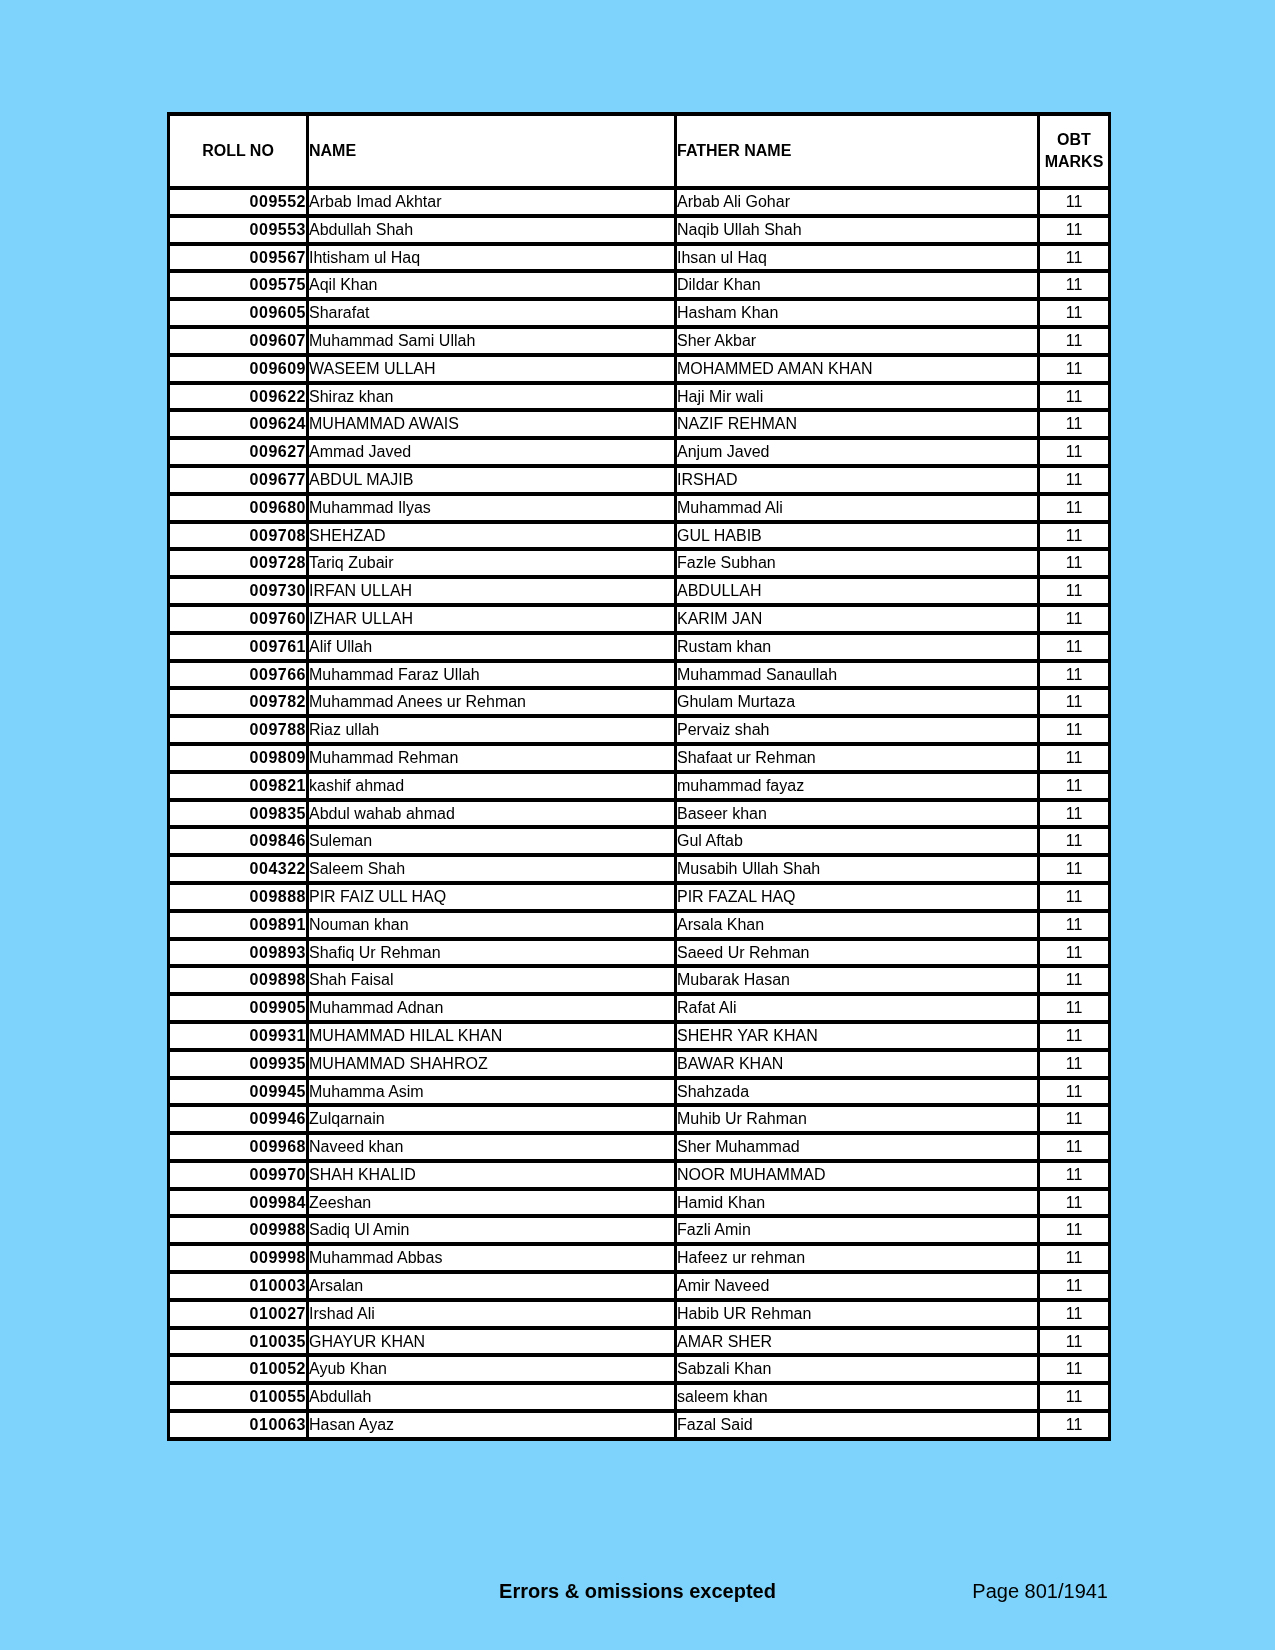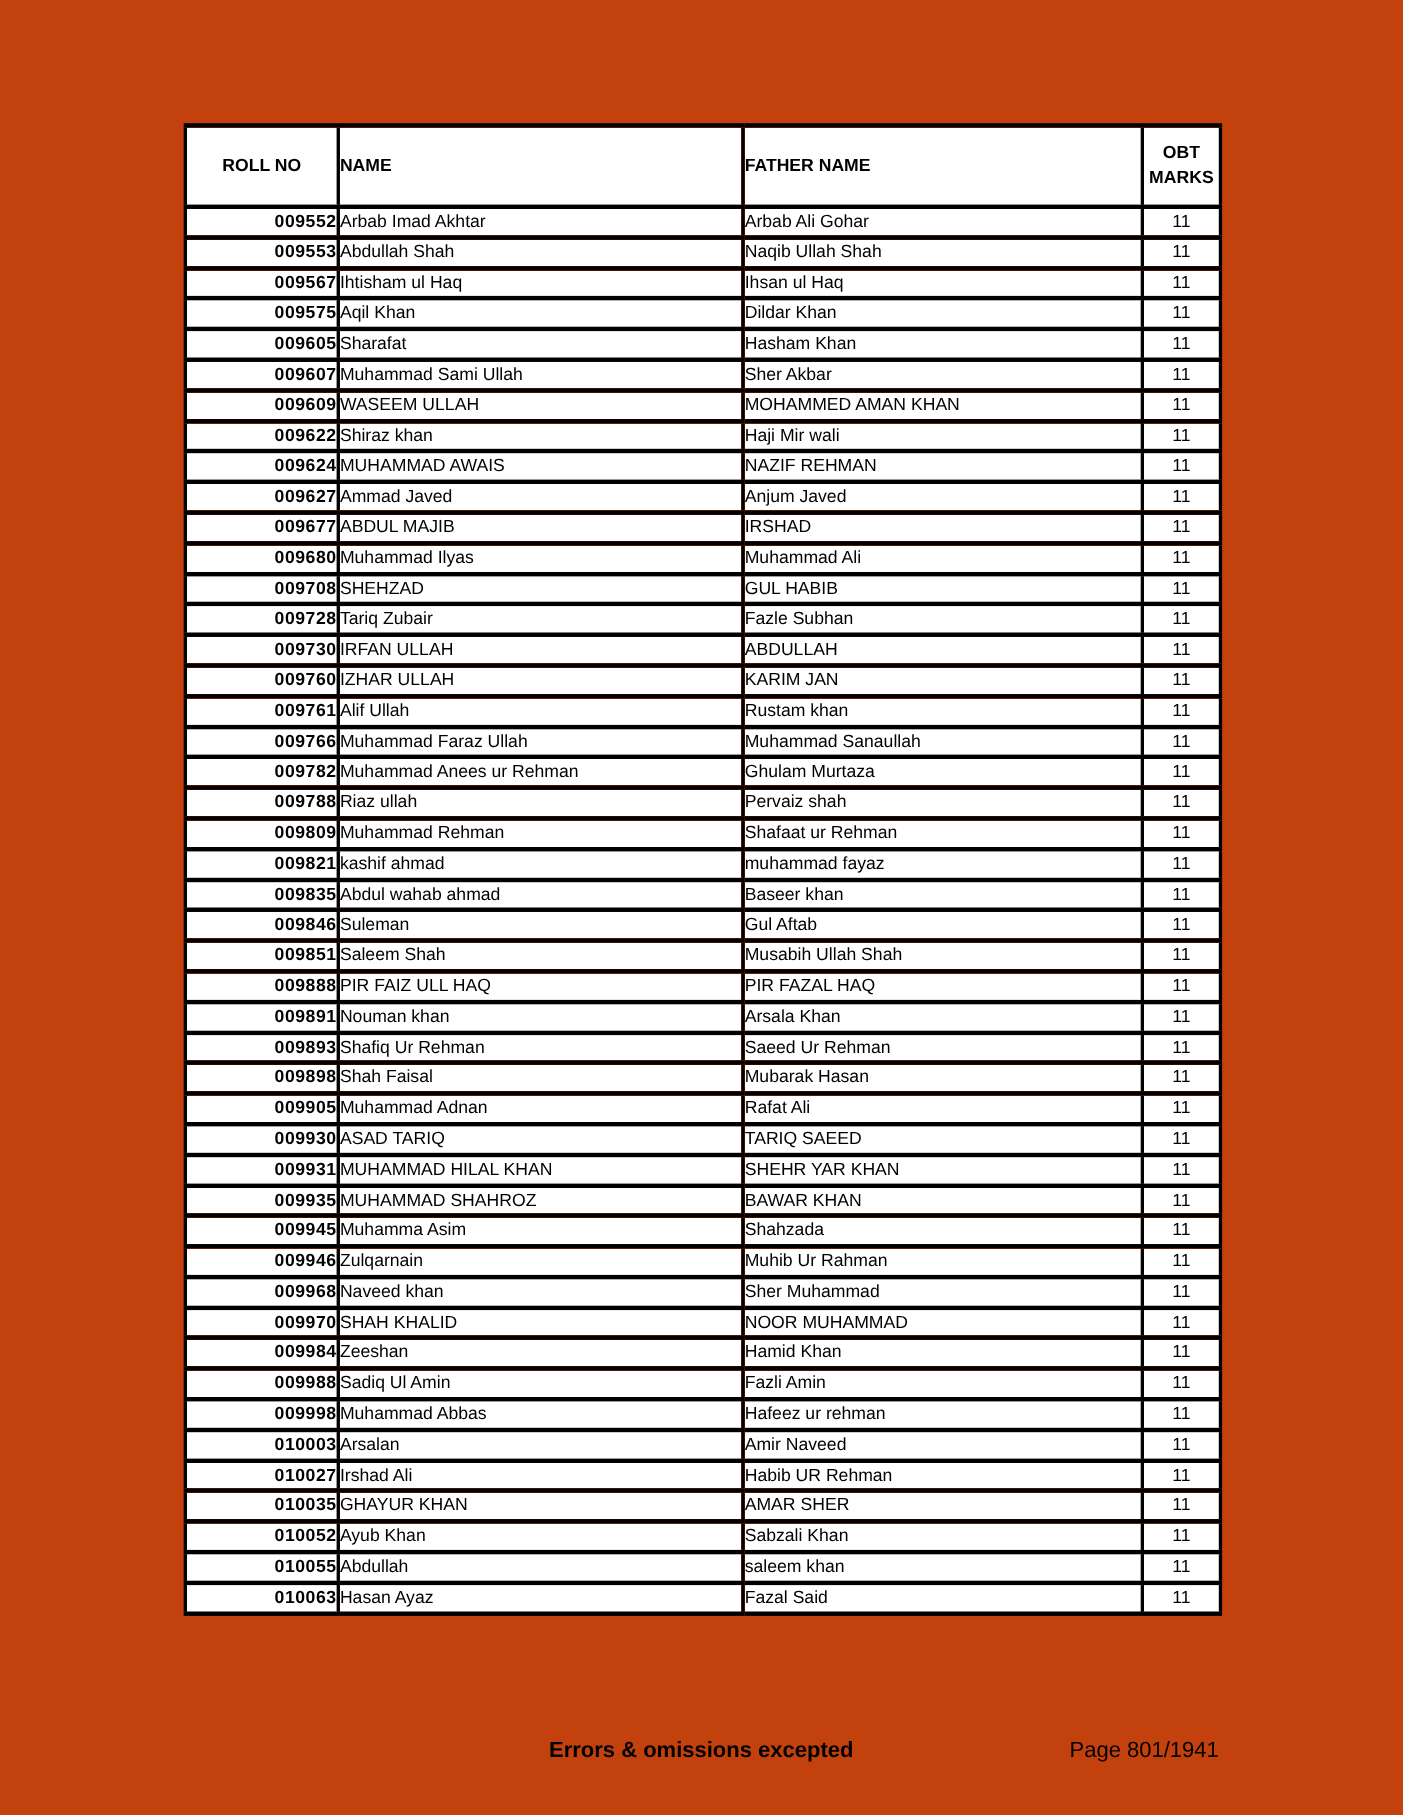--- a/index.html
+++ b/index.html
@@ -10,21 +10,21 @@
   body {
     width: 1275px;
     height: 1650px;
     position: relative;
     font-family: "Liberation Sans", sans-serif;
     color: #000;
   }
   .page {
     position: absolute;
     inset: 0;
-    background: #c2410c;
+    background: #7dd3fc;
   }
   table.marks-table {
     position: absolute;
     left: 167px;
     top: 112px;
     width: 941px;
     border-collapse: collapse;
     table-layout: fixed;
   }
   table.marks-table th,
@@ -247,21 +247,21 @@
           <td class="col-father">Baseer khan</td>
           <td class="col-marks">11</td>
         </tr>
         <tr>
           <td class="col-roll">009846</td>
           <td class="col-name">Suleman</td>
           <td class="col-father">Gul Aftab</td>
           <td class="col-marks">11</td>
         </tr>
         <tr>
-          <td class="col-roll">009851</td>
+          <td class="col-roll">004322</td>
           <td class="col-name">Saleem Shah</td>
           <td class="col-father">Musabih Ullah Shah</td>
           <td class="col-marks">11</td>
         </tr>
         <tr>
           <td class="col-roll">009888</td>
           <td class="col-name">PIR FAIZ ULL HAQ</td>
           <td class="col-father">PIR FAZAL HAQ</td>
           <td class="col-marks">11</td>
         </tr>
@@ -280,26 +280,20 @@
         <tr>
           <td class="col-roll">009898</td>
           <td class="col-name">Shah Faisal</td>
           <td class="col-father">Mubarak Hasan</td>
           <td class="col-marks">11</td>
         </tr>
         <tr>
           <td class="col-roll">009905</td>
           <td class="col-name">Muhammad Adnan</td>
           <td class="col-father">Rafat Ali</td>
-          <td class="col-marks">11</td>
-        </tr>
-        <tr>
-          <td class="col-roll">009930</td>
-          <td class="col-name">ASAD TARIQ</td>
-          <td class="col-father">TARIQ SAEED</td>
           <td class="col-marks">11</td>
         </tr>
         <tr>
           <td class="col-roll">009931</td>
           <td class="col-name">MUHAMMAD HILAL KHAN</td>
           <td class="col-father">SHEHR YAR KHAN</td>
           <td class="col-marks">11</td>
         </tr>
         <tr>
           <td class="col-roll">009935</td>

